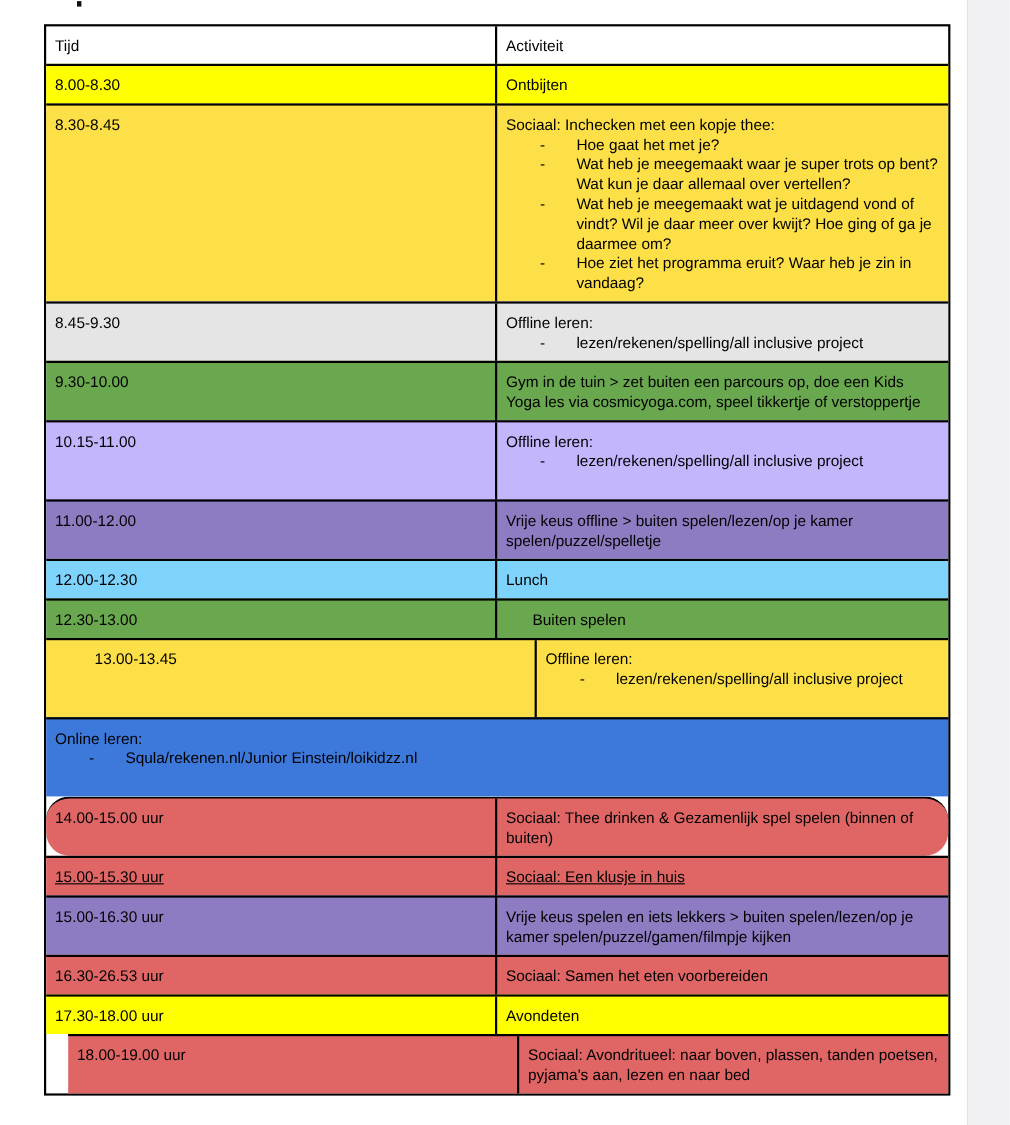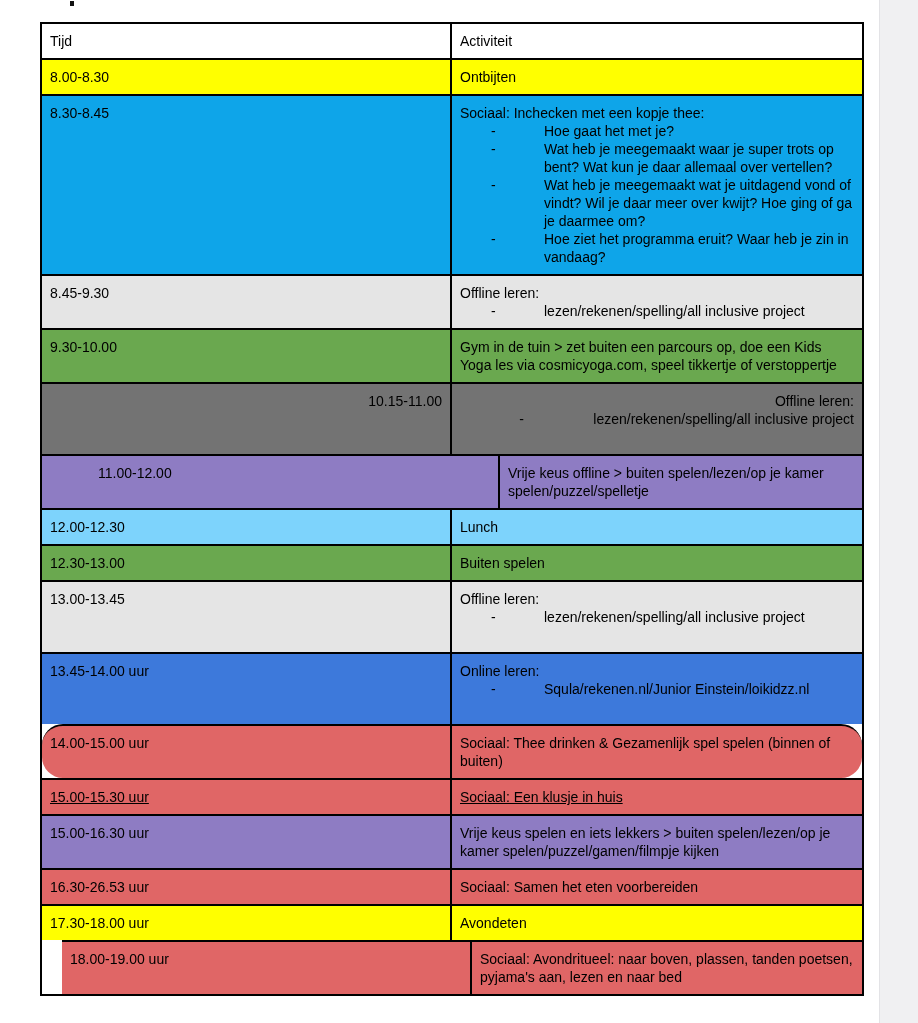--- a/index.html
+++ b/index.html
@@ -37,21 +37,21 @@
     color: #000;
   }
   .cell.time {
     width: 410px;
     flex: 0 0 410px;
     border-right: 2px solid #000;
   }
   .cell.act { flex: 1 1 auto; min-width: 0; }
   .bullet { display: flex; }
   .bullet .dash { flex: 0 0 33px; margin-left: 31px; }
-  .bullet .btext { flex: 1 1 auto; min-width: 0; margin-left: 20px; }
+  .bullet .btext { flex: 1 1 auto; min-width: 0; }
   .blank-line { height: 18px; }
 </style>
 </head>
 <body>
 
 <div class="page">
   <div class="gutter"></div>
   <div class="stray"></div>
 
   <div class="tbl">
@@ -59,21 +59,21 @@
       <div class="cell time">Tijd</div>
       <div class="cell act">Activiteit</div>
     </div>
     <div id="tbody">
         <div class="row" style="background: rgb(255, 255, 0);">
     <div class="cell time">8.00-8.30</div>
     <div class="cell act">
       <div>Ontbijten</div>
     </div>
   </div>
-        <div class="row" style="background: #0ea5e9; justify-content: center;">
+        <div class="row" style="background: #fde047; justify-content: center;">
     <div class="cell time">8.30-8.45</div>
     <div class="cell act">
       <div>Sociaal: Inchecken met een kopje thee:</div>
     <div class="bullet">
               <span class="dash">-</span>
               <span class="btext">Hoe gaat het met je?</span>
             </div>
             <div class="bullet">
               <span class="dash">-</span>
               <span class="btext">Wat heb je meegemaakt waar je super trots op bent? Wat kun je daar allemaal over vertellen?</span>
@@ -97,62 +97,61 @@
               <span class="btext">lezen/rekenen/spelling/all inclusive project</span>
             </div>
           </div>
   </div>
         <div class="row" style="background: rgb(106, 168, 79);">
     <div class="cell time">9.30-10.00</div>
     <div class="cell act">
       <div>Gym in de tuin &gt; zet buiten een parcours op, doe een Kids Yoga les via cosmicyoga.com, speel tikkertje of verstoppertje</div>
     </div>
   </div>
-        <div class="row" style="background: #737373; text-align: right;">
+        <div class="row" style="background: #c4b5fd;">
     <div class="cell time">10.15-11.00</div>
     <div class="cell act">
       <div>Offline leren:</div>
     <div class="bullet">
               <span class="dash">-</span>
               <span class="btext">lezen/rekenen/spelling/all inclusive project</span>
             </div>
             <div class="blank-line"></div>
           </div>
   </div>
-        <div class="row" style="background: rgb(142, 124, 195); padding-left: 48px;">
+        <div class="row" style="background: rgb(142, 124, 195);">
     <div class="cell time">11.00-12.00</div>
     <div class="cell act">
       <div>Vrije keus offline &gt; buiten spelen/lezen/op je kamer spelen/puzzel/spelletje</div>
     </div>
   </div>
         <div class="row" style="background: #7dd3fc;">
     <div class="cell time">12.00-12.30</div>
     <div class="cell act">
       <div>Lunch</div>
     </div>
   </div>
-        <div class="row" style="background: rgb(106, 168, 79);">
+        <div class="row" style="background: rgb(106, 168, 79); gap: 24px;">
     <div class="cell time">12.30-13.00</div>
     <div class="cell act">
       <div>Buiten spelen</div>
     </div>
   </div>
-        <div class="row" style="background: #e5e5e5;">
+        <div class="row" style="background: #fde047; padding-left: 36px;">
     <div class="cell time">13.00-13.45</div>
     <div class="cell act">
       <div>Offline leren:</div>
     <div class="bullet">
               <span class="dash">-</span>
               <span class="btext">lezen/rekenen/spelling/all inclusive project</span>
             </div>
             <div class="blank-line"></div>
           </div>
   </div>
         <div class="row" style="background: rgb(61, 121, 219);">
-    <div class="cell time">13.45-14.00 uur</div>
     <div class="cell act">
       <div>Online leren:</div>
     <div class="bullet">
               <span class="dash">-</span>
               <span class="btext">Squla/rekenen.nl/Junior Einstein/loikidzz.nl</span>
             </div>
             <div class="blank-line"></div>
           </div>
   </div>
         <div class="row" style="background: rgb(224, 102, 102); border-radius: 21px;">

